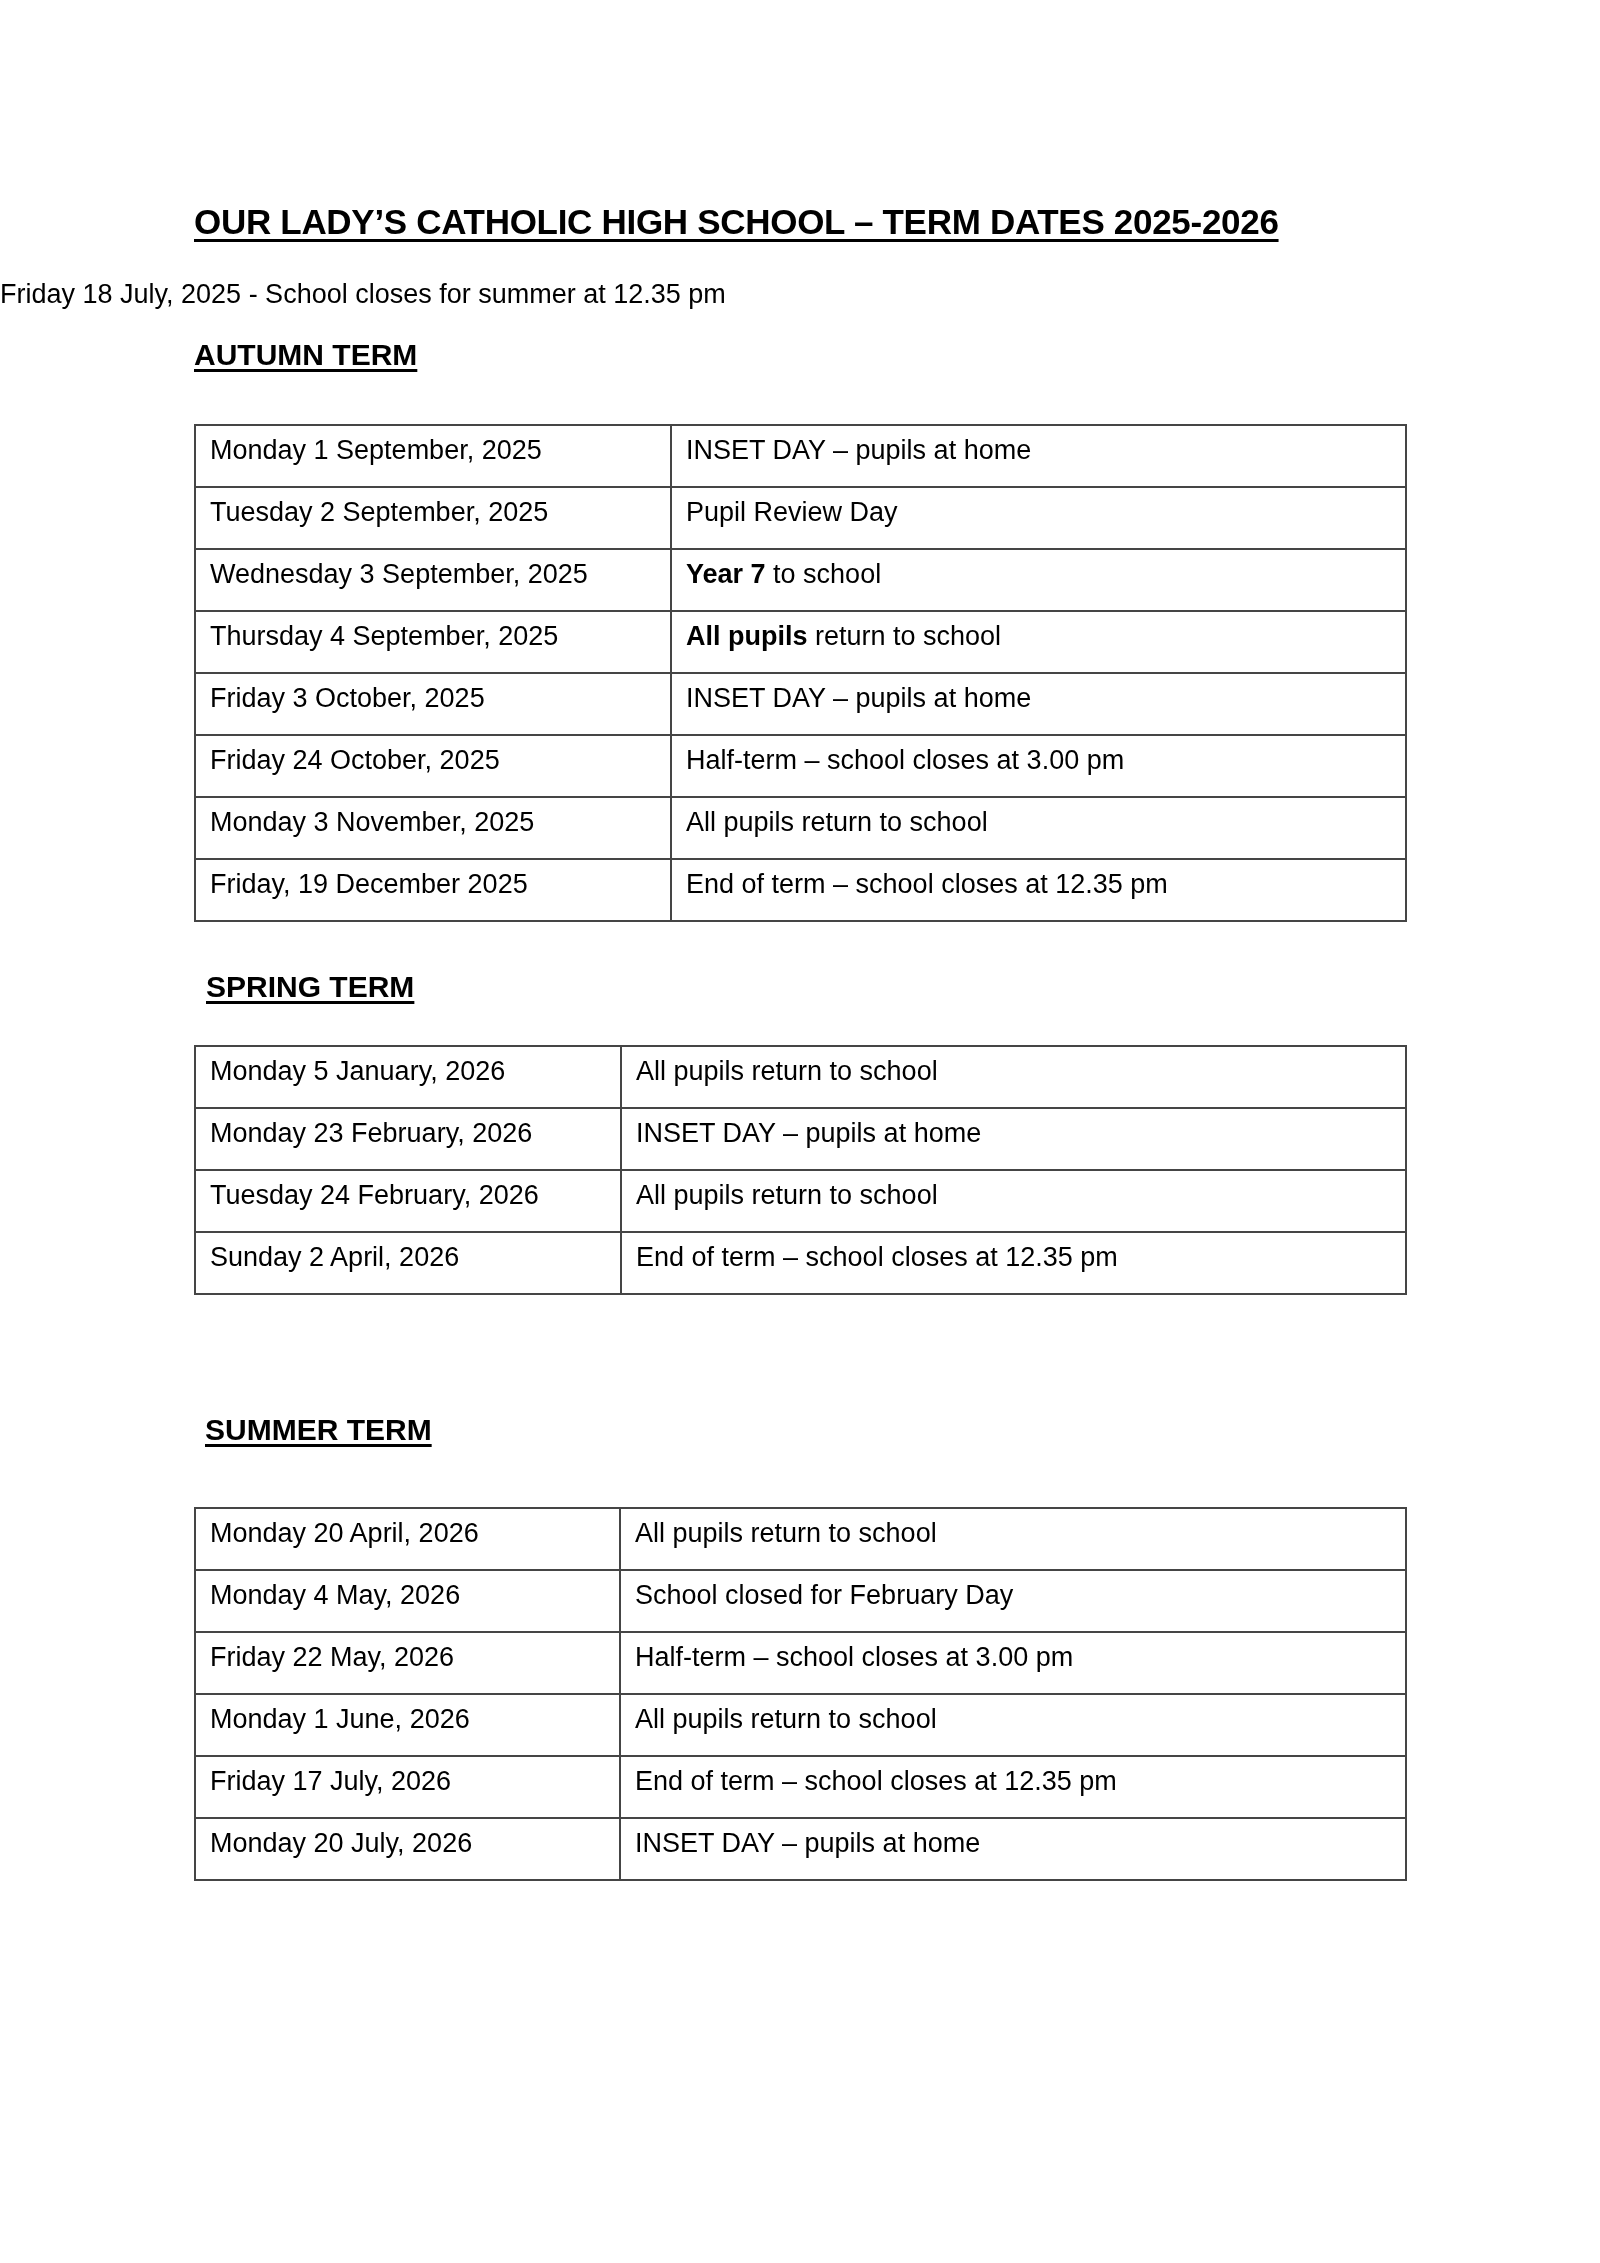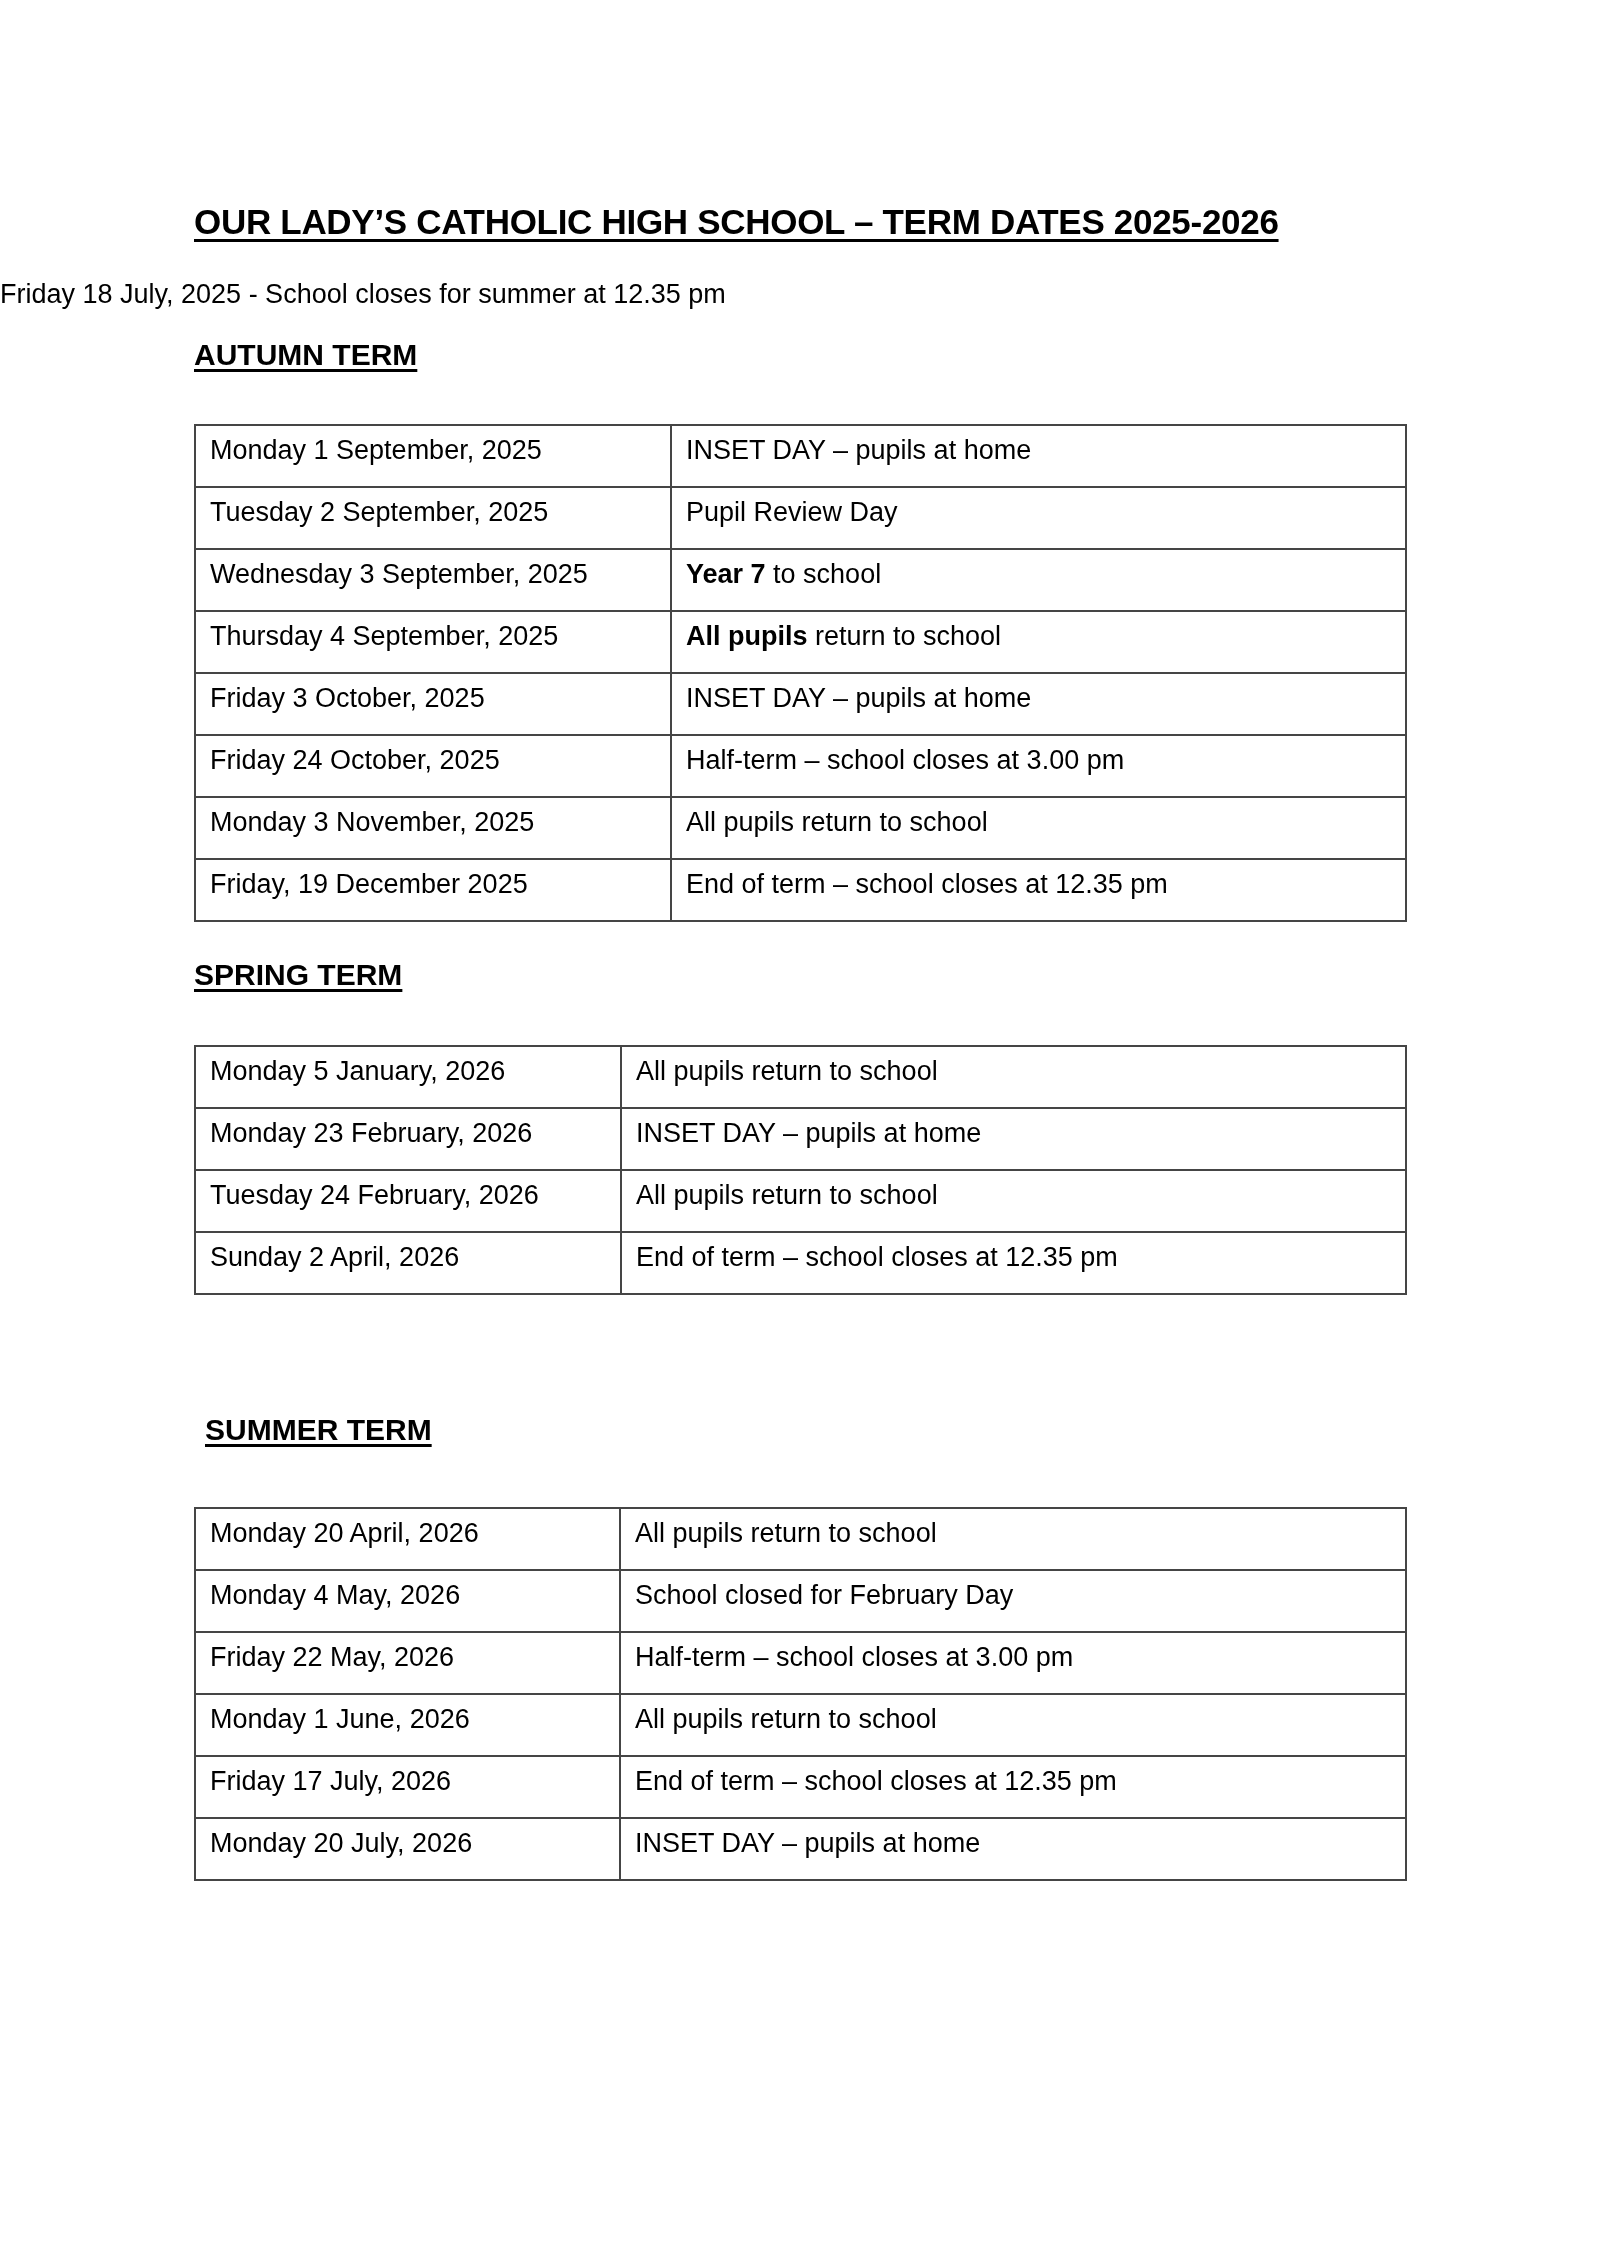--- a/index.html
+++ b/index.html
@@ -86,21 +86,21 @@
         <td>Monday 3 November, 2025</td>
         <td><b></b><span>All pupils return to school</span></td>
       </tr>
     <tr>
         <td>Friday, 19 December 2025</td>
         <td><b></b><span>End of term – school closes at 12.35 pm</span></td>
       </tr>
   </tbody>
 </table>
 
-<h2 class="abs heading" id="spring-heading" style="margin:0;">SPRING TERM</h2>
+<h2 class="abs heading" id="spring-heading" style="margin:12px;">SPRING TERM</h2>
 <table class="term" id="spring-table">
   <colgroup>
       <col class="c1">
       <col>
     </colgroup>
   <tbody>
     <tr>
         <td>Monday 5 January, 2026</td>
         <td>All pupils return to school</td>
       </tr>

